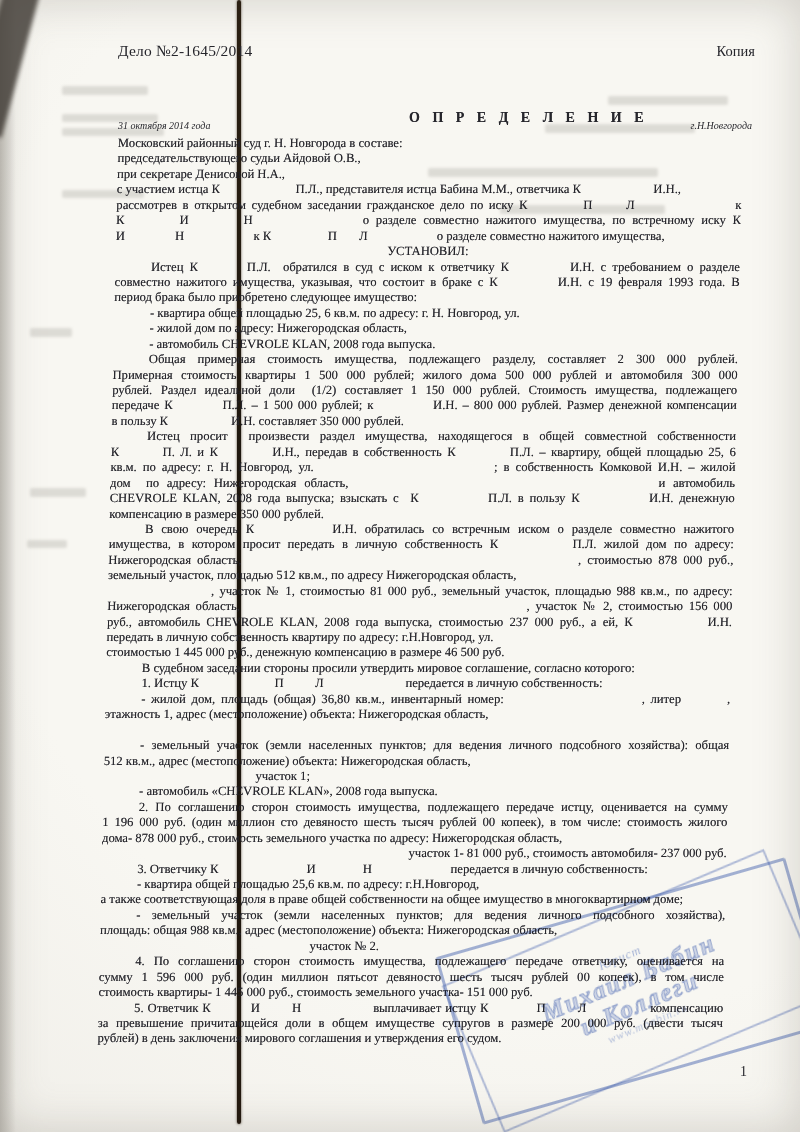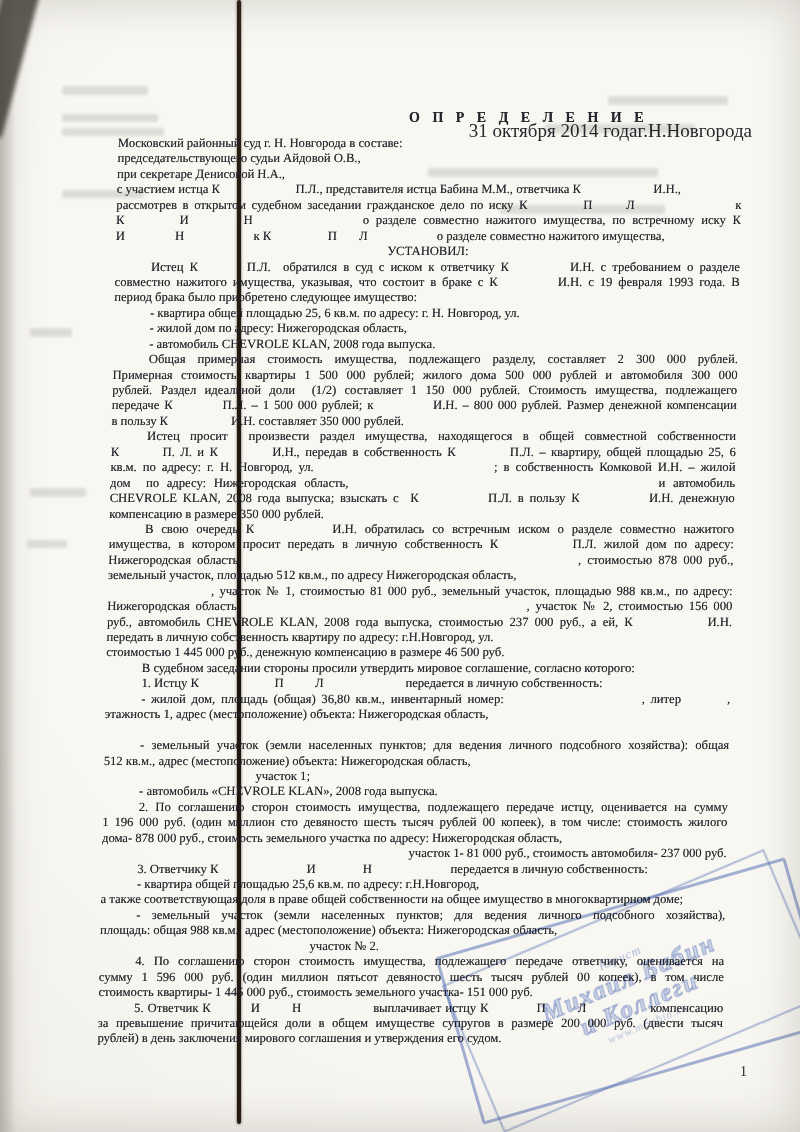--- a/index.html
+++ b/index.html
@@ -20,21 +20,21 @@
     border-radius:2px;box-shadow:0 0 2.5px rgba(45,33,18,.85);}
   .ghost{position:absolute;background:#b4b2ab;opacity:.4;filter:blur(1.7px);border-radius:2px;}
 
   .header-row{position:absolute;left:118px;right:45px;top:42px;display:flex;
     justify-content:space-between;align-items:baseline;}
   .case-number{font-size:15.5px;letter-spacing:.2px;}
   .copy-label{font-size:14.5px;}
   .doc-title{position:absolute;left:409px;top:90px;font-size:14px;font-weight:bold;
     letter-spacing:4.5px;text-shadow:0 0 .5px rgba(20,20,30,.6);margin-top:20px;}
   .date-row{position:absolute;left:118px;right:48px;top:120px;display:flex;
-    justify-content:flex-end;align-items:baseline;font-size:19px;}
+    justify-content:space-between;align-items:baseline;font-size:10px;font-style:italic;}
 
   .body-lines{position:absolute;left:118px;top:136px;width:625px;
     transform:skewX(-1.3deg);transform-origin:0 0;}
   .line{white-space:pre-wrap;font-size:12.6px;line-height:15.45px;height:15.45px;
     overflow:visible;text-shadow:0 0 .5px rgba(18,18,28,.55);}
   .line.j{text-align:justify;text-align-last:justify;}
   .line.c{text-align:center;}
   .line.r{text-align:right;}
   .line.ind{text-indent:36px;}
 
@@ -68,20 +68,24 @@
   <div class="ghost" style="left:30px;top:328px;width:42px;height:9px"></div>
   <div class="ghost" style="left:30px;top:488px;width:56px;height:9px"></div>
   <div class="ghost" style="left:27px;top:540px;width:40px;height:8px"></div>
   <div class="ghost" style="left:608px;top:96px;width:120px;height:9px"></div>
   <div class="ghost" style="left:545px;top:124px;width:150px;height:9px"></div>
   <div class="ghost" style="left:428px;top:168px;width:230px;height:9px"></div>
   <div class="ghost" style="left:500px;top:205px;width:165px;height:9px"></div>
 
   <div class="fold-line"></div>
 
+  <div class="header-row">
+    <span class="case-number">Дело №2-1645/2014</span>
+    <span class="copy-label">Копия</span>
+  </div>
 
   <div class="doc-title">О П Р Е Д Е Л Е Н И Е</div>
 
   <div class="date-row">
     <span>31 октября 2014 года</span>
     <span>г.Н.Новгорода</span>
   </div>
 
   <div class="body-lines">
       <div class="line l">Московский районный суд г. Н. Новгорода в составе:</div>

